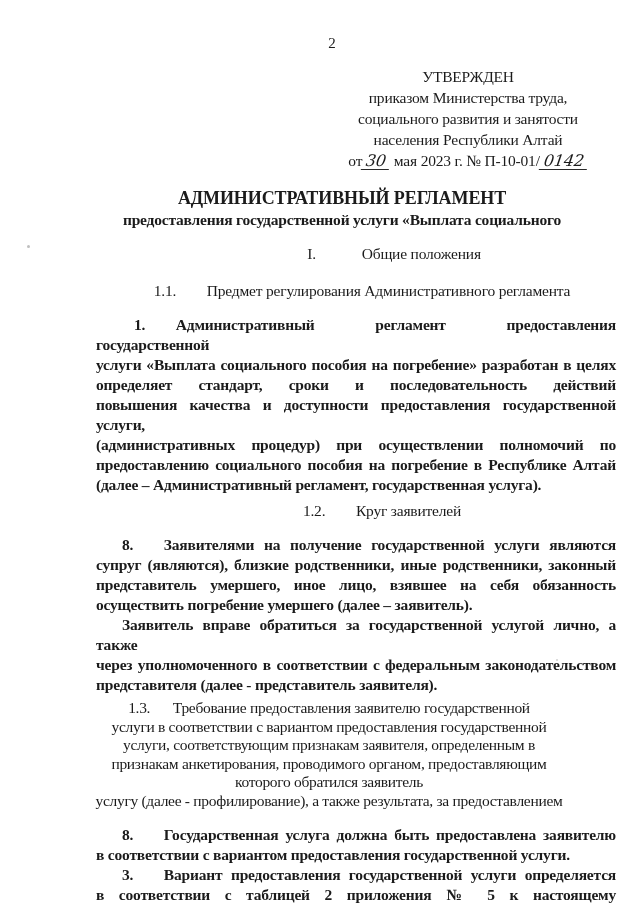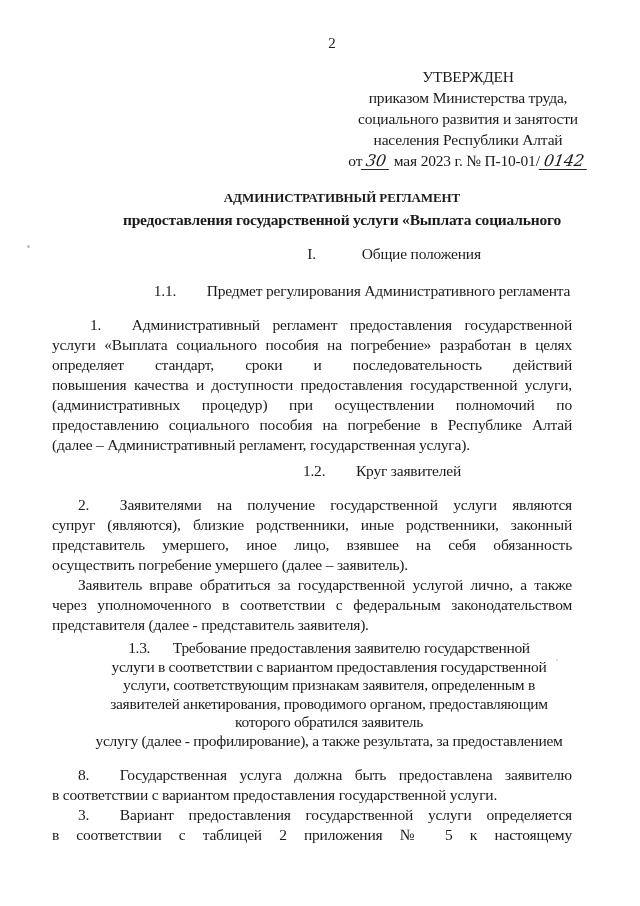--- a/index.html
+++ b/index.html
@@ -44,21 +44,21 @@
   .title-block {
     width: 520px;
     margin: 16px 0 0 60px;
     position: relative;
     left: 22px;
     text-align: center;
     font-weight: bold;
     line-height: 22px;
   }
   .title-block .line { white-space: nowrap; }
-  .title-block .line:first-child { font-size: 13px; letter-spacing: -0.1px; }
+  .title-block .line:first-child { font-size: 18px; letter-spacing: -0.1px; }
   .h-center {
     width: 520px;
     margin-left: 84px;
     position: relative;
     text-align: center;
     font-weight: normal;
     line-height: 20px;
     white-space: nowrap;
   }
   .h-s1  { margin-top: 13px; left: 50px; }
@@ -69,22 +69,23 @@
     margin: 4px 0 0 60px;
     position: relative;
     left: 9px;
     font-weight: normal;
     line-height: 18.5px;
     letter-spacing: -0.3px;
   }
   .h13 .line { text-align: center; white-space: nowrap; }
   .para {
     width: 520px;
-    margin-left: 52px;
+    margin-left: 96px;
     line-height: 20px;
+    font-weight: bold;
   }
   .para .line { text-align: justify; text-align-last: justify; }
   .para:not(.justify-all) .line:last-child { text-align-last: left; }
   .para .line:first-child { text-indent: 26px; }
   .para.para-first .line:first-child { text-indent: 38px; }
   .mt-p1  { margin-top: 14px; }
   .mt-p2  { margin-top: 14px; }
   .mt-p3  { margin-top: 15px; }
   .speck {
     position: absolute;
@@ -129,37 +130,37 @@
       <div class="line">определяет стандарт, сроки и последовательность действий</div>
       <div class="line">повышения качества и доступности предоставления государственной услуги,</div>
       <div class="line">(административных процедур) при осуществлении полномочий по</div>
       <div class="line">предоставлению социального пособия на погребение в Республике Алтай</div>
       <div class="line">(далее – Административный регламент, государственная услуга).</div>
     </div>
 
   <div class="h-center h-s12">1.2.  Круг заявителей</div>
 
   <div class="para mt-p2">
-      <div class="line">2.  Заявителями на получение государственной услуги являются</div>
+      <div class="line">8.  Заявителями на получение государственной услуги являются</div>
       <div class="line">супруг (являются), близкие родственники, иные родственники, законный</div>
       <div class="line">представитель умершего, иное лицо, взявшее на себя обязанность</div>
       <div class="line">осуществить погребение умершего (далее – заявитель).</div>
     </div>
 
   <div class="para">
       <div class="line">Заявитель вправе обратиться за государственной услугой лично, а также</div>
       <div class="line">через уполномоченного в соответствии с федеральным законодательством</div>
       <div class="line">представителя (далее - представитель заявителя).</div>
     </div>
 
   <div class="h13">
       <div class="line">1.3.  Требование предоставления заявителю государственной</div>
       <div class="line">услуги в соответствии с вариантом предоставления государственной</div>
       <div class="line">услуги, соответствующим признакам заявителя, определенным в</div>
-      <div class="line">заявителей анкетирования, проводимого органом, предоставляющим</div>
+      <div class="line">признакам анкетирования, проводимого органом, предоставляющим</div>
       <div class="line">которого обратился заявитель</div>
       <div class="line">услугу (далее - профилирование), а также результата, за предоставлением</div>
     </div>
 
   <div class="para mt-p3">
       <div class="line">8.  Государственная услуга должна быть предоставлена заявителю</div>
       <div class="line">в соответствии с вариантом предоставления государственной услуги.</div>
     </div>
 
   <div class="para justify-all">

